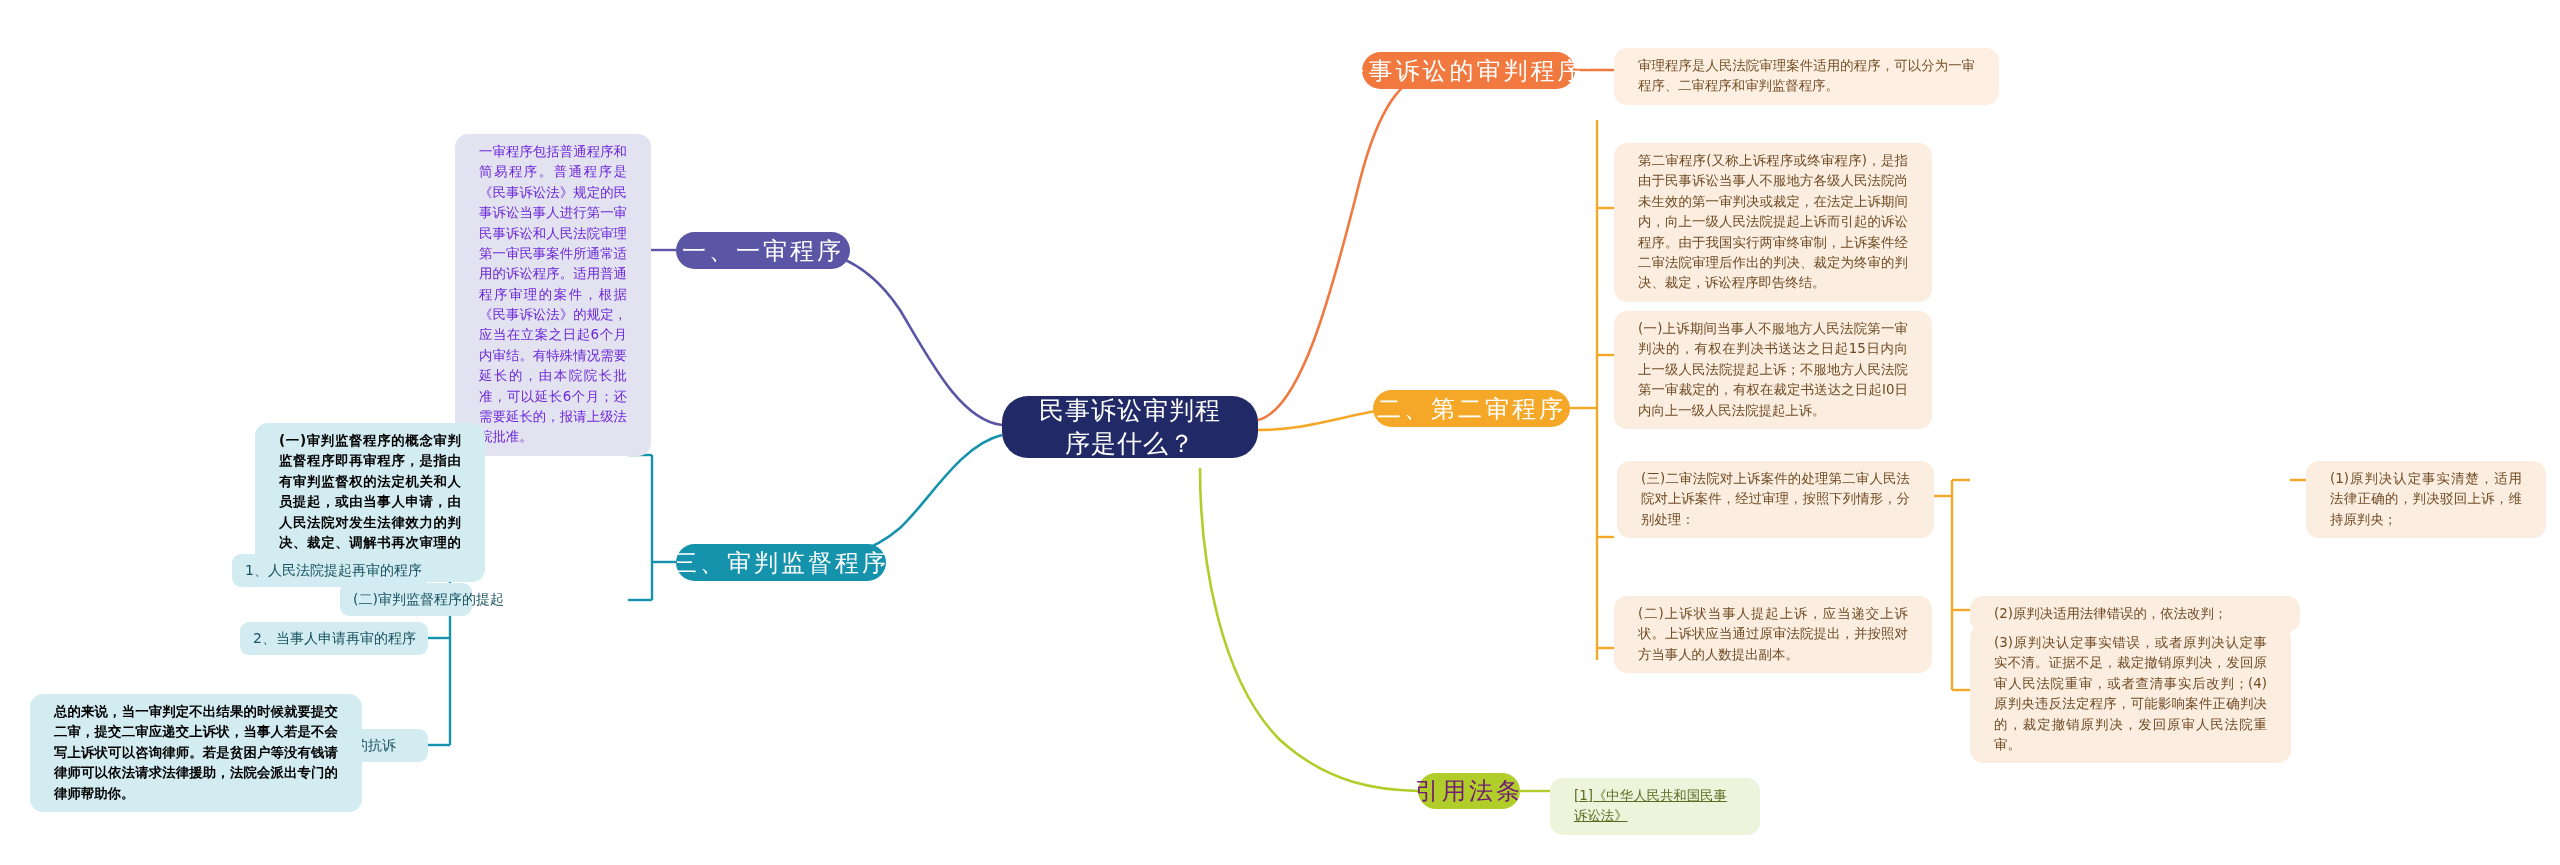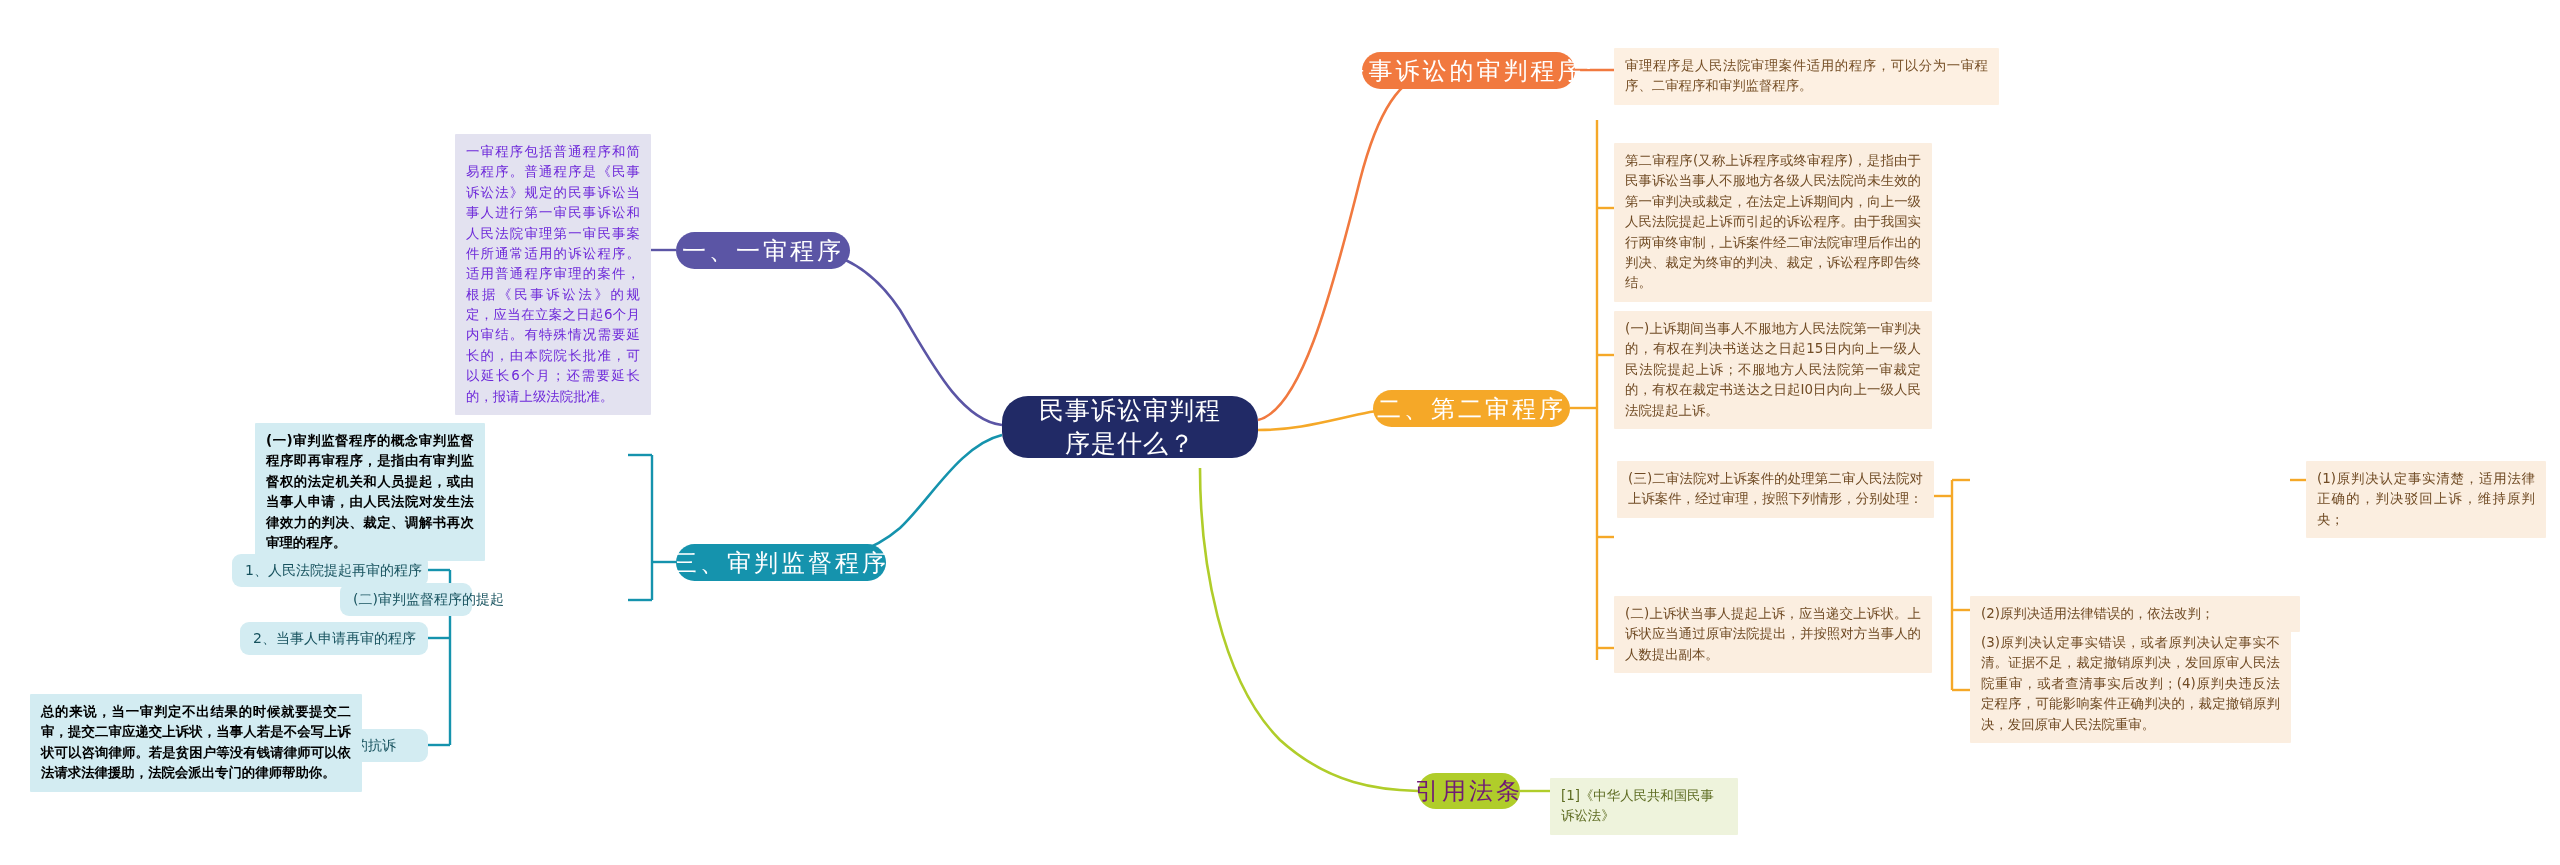--- a/index.html
+++ b/index.html
@@ -23,22 +23,22 @@
     padding:9px 26px;text-align:center;white-space:nowrap;
   }
   .pill.orange-dark{background:#f1793f;}
   .pill.orange{background:#f5a828;}
   .pill.purple{background:#5b55a5;}
   .pill.teal{background:#1593ad;}
   .pill.green{background:#b0cd2a;color:#701a75;}
 
   
   .leaf{
-    border-radius:1px;font-size:13.4px;line-height:1.52;
-    padding:8px 11px;box-sizing:border-box;
+    border-radius:13px;font-size:13.4px;line-height:1.52;
+    padding:8px 24px;box-sizing:border-box;
   }
   .leaf.orange-l{background:#fbeee0;color:#6f4a23;}
   .leaf.orange-l2{background:#fdf0e2;color:#754e25;}
   .leaf.purple-l{background:#e3e2f0;color:#6d28d9;}
   .leaf.teal-l{background:#d3ecf2;color:#000000;font-weight:bold;}
   .leaf.green-l{background:#eef3dc;color:#5d6b21;}
 
   
   .minileaf{
     border-radius:9px;font-size:14px;line-height:1.5;padding:7px 13px;
@@ -171,17 +171,17 @@
     <span>3、人民检察院的抗诉</span>
   </div>
 
   <div class="node leaf teal-l justify" style="left:30px;top:694px;width:332px;">
     <span>总的来说，当一审判定不出结果的时候就要提交二审，提交二审应递交上诉状，当事人若是不会写上诉状可以咨询律师。若是贫困户等没有钱请律师可以依法请求法律援助，法院会派出专门的律师帮助你。</span>
   </div>
 
   <div class="node pill green" style="left:1418px;top:773px;width:102px;height:36px;">
     <span>引用法条</span>
   </div>
-  <div class="node leaf green-l" style="left:1550px;top:778px;width:188px;">
+  <div class="node leaf green-l" style="left:1550px;top:778px;width:210px;text-decoration:underline;">
     <span>[1]《中华人民共和国民事诉讼法》</span>
   </div>
 
 </div>
 
 </body></html>

